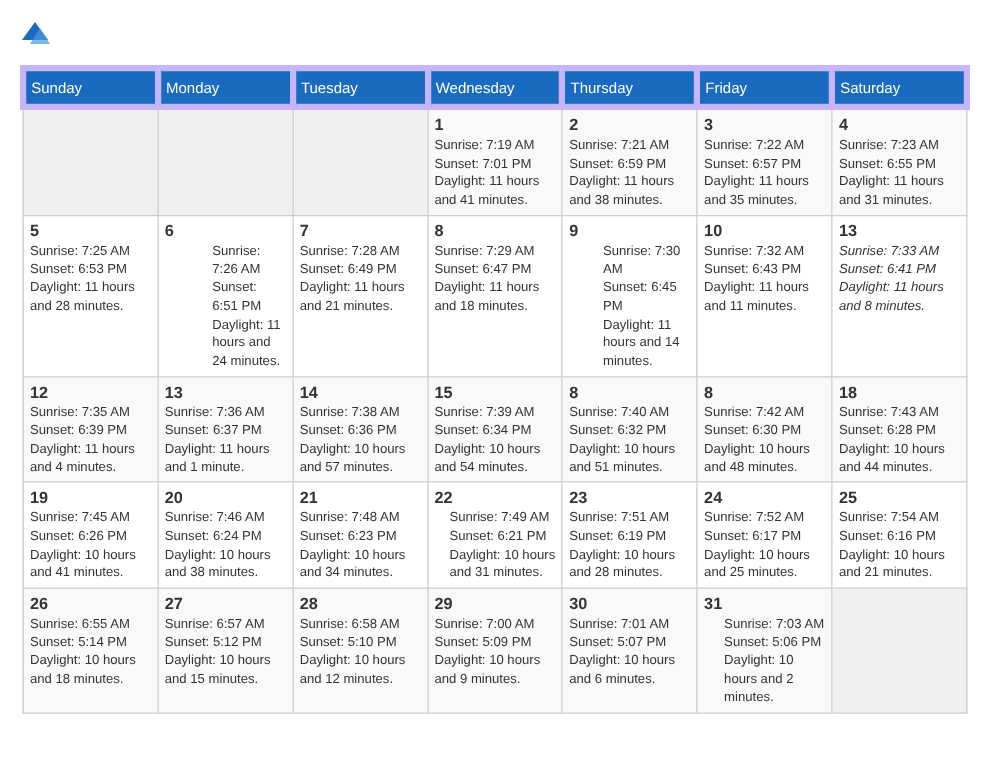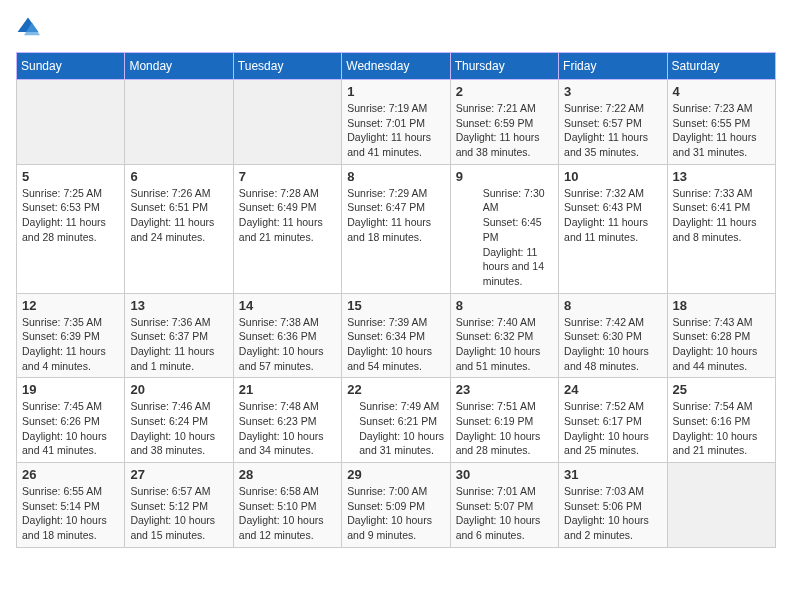--- a/index.html
+++ b/index.html
@@ -49,21 +49,21 @@
       border-collapse: collapse;
       font-size: 11px;
     }
     .calendar th {
       background-color: #1a6bbf;
       color: #fff;
       padding: 6px 4px;
       text-align: left;
       font-weight: normal;
       font-size: 12px;
-      border: 1px solid #c4b5fd;
+      border: 5px solid #c4b5fd;
     }
     .calendar td {
       border: 1px solid #ccc;
       vertical-align: top;
       padding: 4px 5px;
       width: 108px;
       min-height: 80px;
       background: #fff;
     }
     .calendar tr:nth-child(odd) td {
@@ -151,21 +151,21 @@
       </tr>
       <tr>
         <td>
           <div class="day-number">5</div>
           <div class="day-info" style="white-space: pre-line;">Sunrise: 7:25 AM
 Sunset: 6:53 PM
 Daylight: 11 hours and 28 minutes.</div>
         </td>
         <td>
           <div class="day-number">6</div>
-          <div class="day-info" style="white-space: pre-line;">Sunrise: 7:26 AM
+          <div class="day-info" style="white-space: pre-line; margin-left: 38px;">Sunrise: 7:26 AM
 Sunset: 6:51 PM
 Daylight: 11 hours and 24 minutes.</div>
         </td>
         <td>
           <div class="day-number">7</div>
           <div class="day-info" style="white-space: pre-line;">Sunrise: 7:28 AM
 Sunset: 6:49 PM
 Daylight: 11 hours and 21 minutes.</div>
         </td>
         <td>
@@ -181,21 +181,21 @@
 Daylight: 11 hours and 14 minutes.</div>
         </td>
         <td>
           <div class="day-number">10</div>
           <div class="day-info" style="white-space: pre-line;">Sunrise: 7:32 AM
 Sunset: 6:43 PM
 Daylight: 11 hours and 11 minutes.</div>
         </td>
         <td>
           <div class="day-number">13</div>
-          <div class="day-info" style="white-space: pre-line;">Sunrise: 7:33 AM
+          <div class="day-info" style="white-space: pre-line; font-style: italic;">Sunrise: 7:33 AM
 Sunset: 6:41 PM
 Daylight: 11 hours and 8 minutes.</div>
         </td>
       </tr>
       <tr>
         <td>
           <div class="day-number">12</div>
           <div class="day-info" style="white-space: pre-line;">Sunrise: 7:35 AM
 Sunset: 6:39 PM
 Daylight: 11 hours and 4 minutes.</div>
@@ -307,20 +307,20 @@
 Daylight: 10 hours and 9 minutes.</div>
         </td>
         <td>
           <div class="day-number">30</div>
           <div class="day-info" style="white-space: pre-line;">Sunrise: 7:01 AM
 Sunset: 5:07 PM
 Daylight: 10 hours and 6 minutes.</div>
         </td>
         <td>
           <div class="day-number">31</div>
-          <div class="day-info" style="white-space: pre-line;">Sunrise: 7:03 AM
+          <div class="day-info" style="white-space: pre-line; margin-left: 16px;">Sunrise: 7:03 AM
 Sunset: 5:06 PM
 Daylight: 10 hours and 2 minutes.</div>
         </td>
         <td class="empty-cell"></td>
       </tr>
     </tbody>
 </table>
 
 </body></html>

